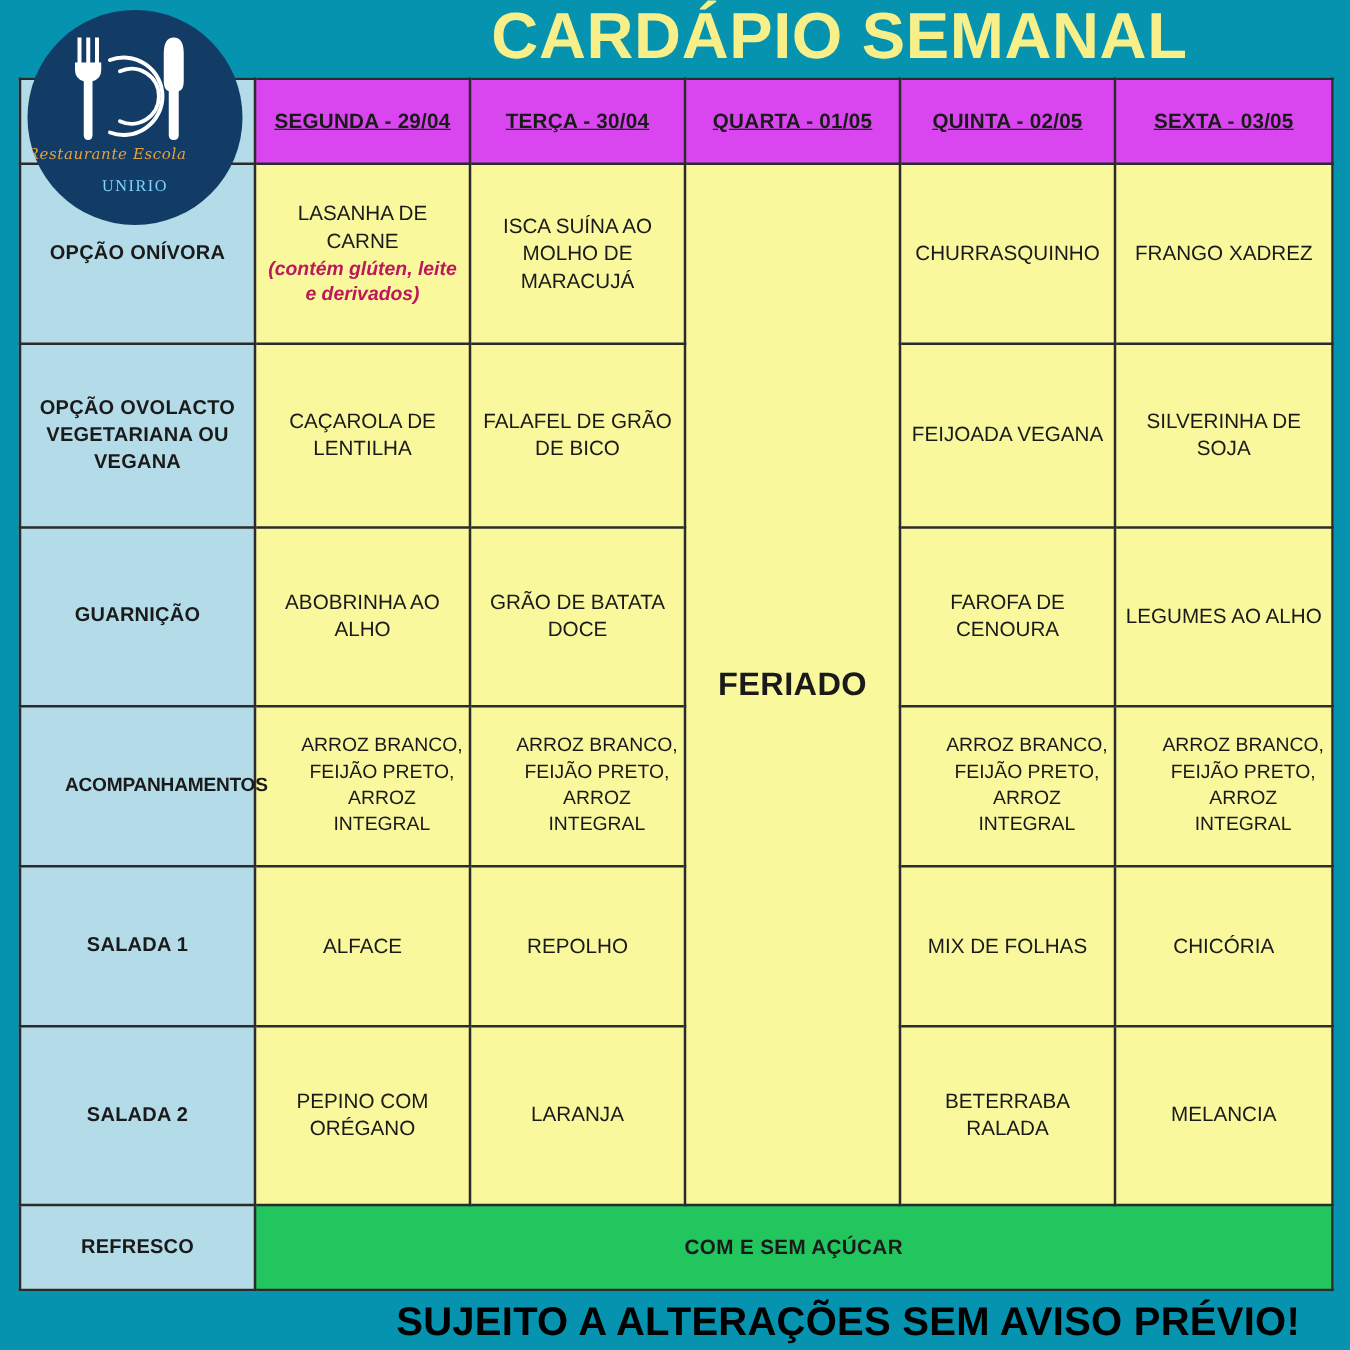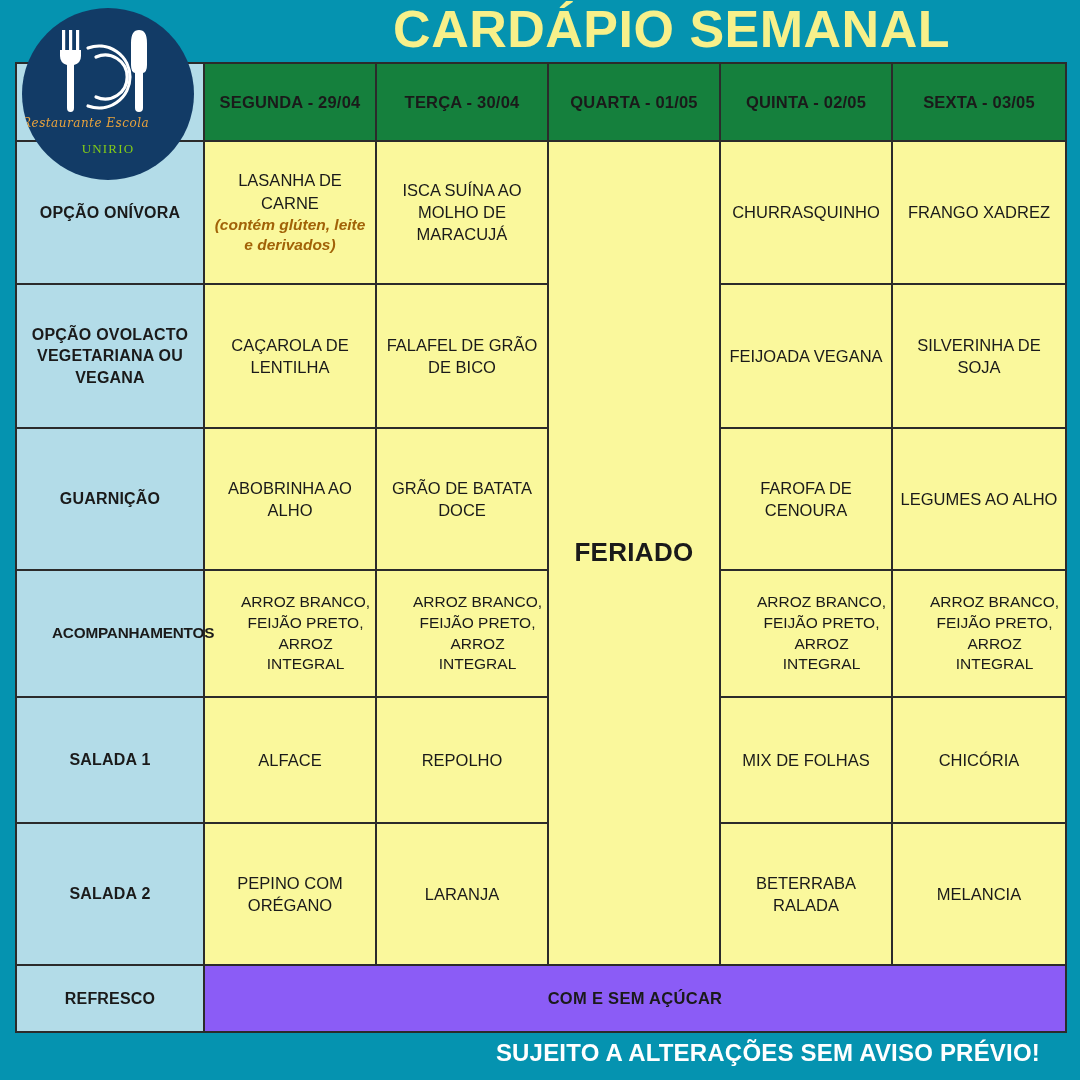--- a/index.html
+++ b/index.html
@@ -64,21 +64,21 @@
     white-space: nowrap;
   }
   .logo-unirio {
     position: absolute;
     left: 0; right: 0;
     top: 133px;
     text-align: center;
     font-family: "Liberation Serif", serif;
     font-size: 13px;
     letter-spacing: 1.2px;
-    color: #84cc16;
+    color: #7dd3fc;
   }
   .logo-re {
     position: absolute;
     left: 0; right: 0;
     top: 56px;
     text-align: center;
     font-family: "DejaVu Serif", serif;
     font-style: italic;
     font-size: 30px;
     font-weight: bold;
@@ -103,25 +103,26 @@
     color: #1a1a1a;
     padding: 2px 4px;
   }
 
   col.col-label { width: 188px; }
   col.col-day   { width: 172px; }
   col.col-day-last { width: 174px; }
 
   
   .day-head {
-    height: 78px;
-    background: #15803d;
+    height: 68px;
+    background: #d946ef;
     font-size: 16.5px;
     font-weight: bold;
     letter-spacing: 0.2px;
+    text-decoration: underline;
   }
   .corner-cell { background: #b3dce8; }
 
   
   .row-label {
     background: #b3dce8;
     font-size: 16px;
     font-weight: bold;
     letter-spacing: 0.2px;
     line-height: 1.35;
@@ -132,37 +133,37 @@
   .food-cell {
     background: #faf89c;
     font-size: 16.5px;
     line-height: 1.35;
     font-weight: normal;
   }
   .food-cell.small { font-size: 15.5px; }
 
   .allergen {
     display: block;
-    color: #a16207;
+    color: #be185d;
     font-weight: bold;
     font-style: italic;
     font-size: 15.5px;
     line-height: 1.3;
     margin-top: 1px;
   }
 
   .holiday-cell {
     background: #faf89c;
     font-size: 26px;
     font-weight: bold;
     letter-spacing: 0.3px;
   }
 
   .drink-cell {
-    background: #8b5cf6;
+    background: #22c55e;
     font-size: 16.5px;
     font-weight: bold;
     letter-spacing: 0.3px;
   }
 
   tr.r-onivora td   { height: 138px; }
   tr.r-veg td       { height: 140px; }
   tr.r-guarn td     { height: 137px; }
   tr.r-acomp td     { height: 123px; padding-left: 35px; }
   tr.r-sal1 td      { height: 122px; }
@@ -175,23 +176,23 @@
     left: 0;
     top: 1033px;
     width: 1080px;
     height: 47px;
     background: #0593b0;
   }
   .footer-note {
     position: absolute;
     right: 40px;
     top: 6px;
-    font-size: 24px;
-    font-weight: bold;
-    color: #ffffff;
+    font-size: 32px;
+    font-weight: bold;
+    color: #000000;
     letter-spacing: 0.2px;
     white-space: nowrap;
   }
 </style>
 </head>
 <body>
 
 <div class="poster-header">
   <div class="poster-title">CARDÁPIO SEMANAL</div>
 </div>

